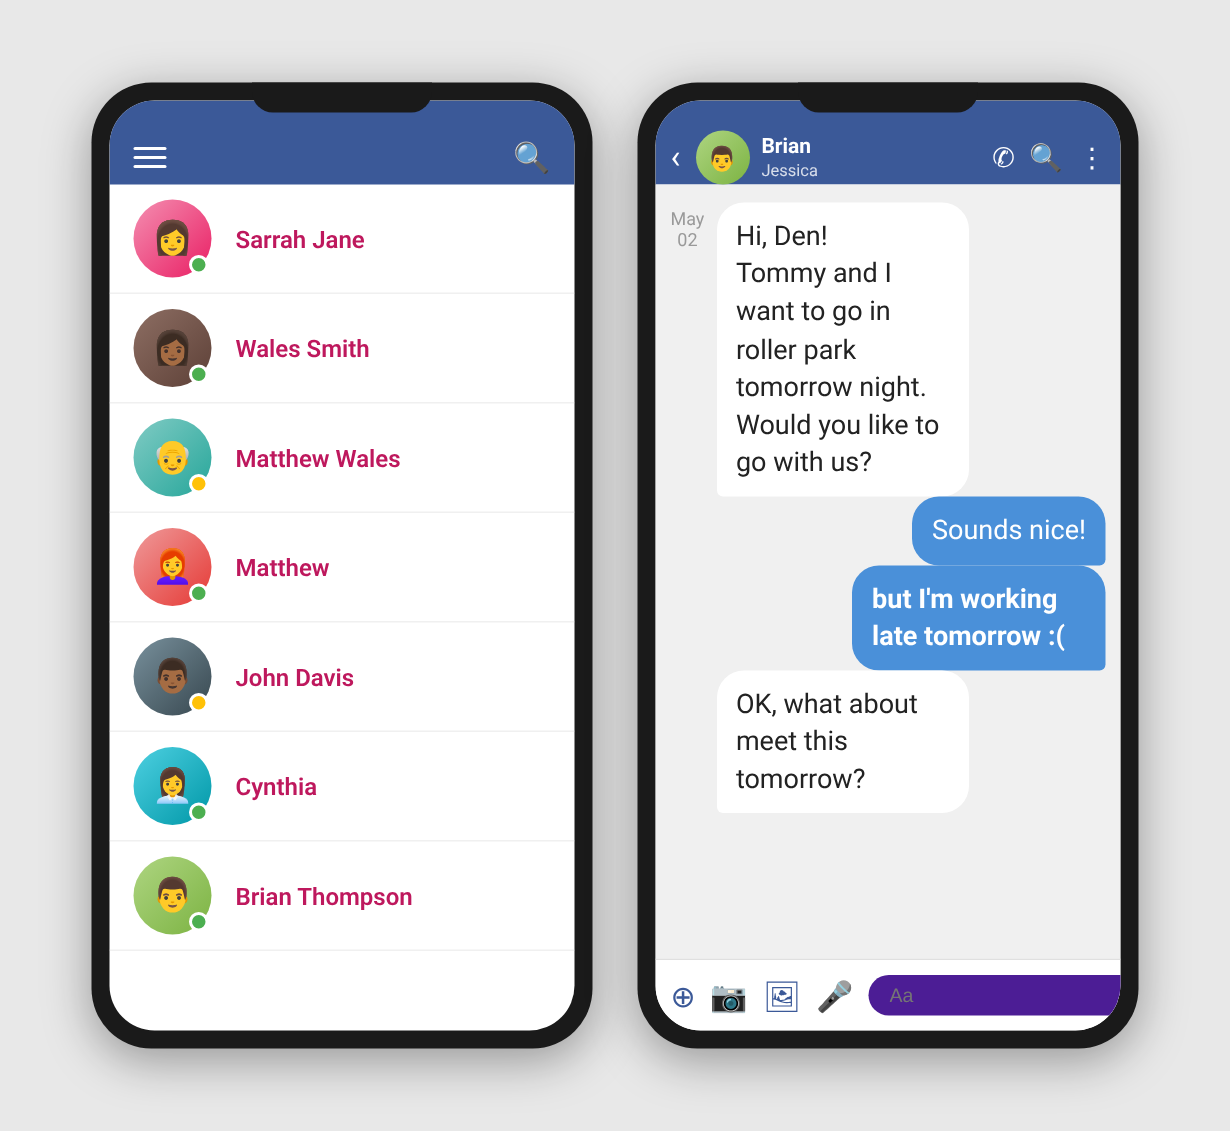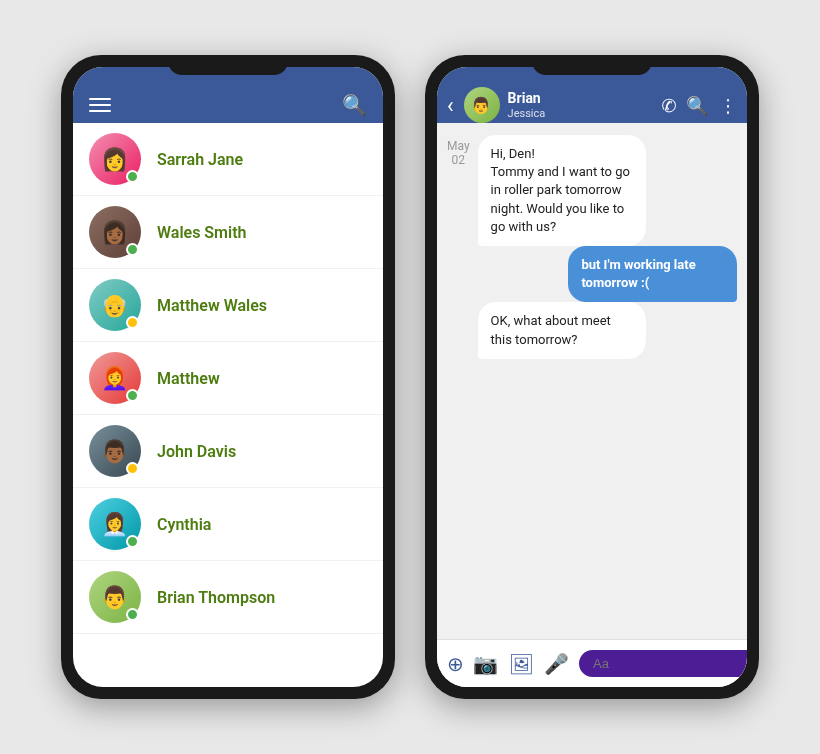--- a/index.html
+++ b/index.html
@@ -127,21 +127,21 @@
       border-radius: 50%;
       border: 2px solid #fff;
     }
 
     .status-green { background: #4caf50; }
     .status-yellow { background: #ffc107; }
 
     .contact-name {
       font-size: 16px;
       font-weight: 600;
-      color: #4d7c0f;
+      color: #be185d;
     }
 
     
     .av-sarrah { background: linear-gradient(135deg, #f48fb1, #e91e63); }
     .av-amanda { background: linear-gradient(135deg, #8d6e63, #5d4037); }
     .av-matthew { background: linear-gradient(135deg, #80cbc4, #26a69a); }
     .av-jessica { background: linear-gradient(135deg, #ef9a9a, #e53935); }
     .av-john { background: linear-gradient(135deg, #78909c, #37474f); }
     .av-cynthia { background: linear-gradient(135deg, #4dd0e1, #0097a7); }
     .av-brian { background: linear-gradient(135deg, #aed581, #7cb342); }
@@ -226,21 +226,21 @@
       width: 100%;
     }
 
     .msg-row.received { justify-content: flex-start; }
     .msg-row.sent { justify-content: flex-end; }
 
     .bubble {
       max-width: 65%;
       padding: 10px 13px;
       border-radius: 18px;
-      font-size: 13px;
+      font-size: 18px;
       line-height: 1.4;
     }
 
     .bubble.received {
       background: #fff;
       color: #222;
       border-bottom-left-radius: 4px;
     }
 
     .bubble.sent {
@@ -368,20 +368,23 @@
     </div>
 
     <div class="chat-messages">
       <div class="date-label">May 02</div>
       <div id="messages-container">
           <div class="msg-row received">
             <div class="bubble received" style="white-space: pre-line;">Hi, Den!
 Tommy and I want to go in roller park tomorrow night. Would you like to go with us?</div>
           </div>
           <div class="msg-row sent">
+            <div class="bubble sent" style="white-space: pre-line;">Sounds nice!</div>
+          </div>
+          <div class="msg-row sent">
             <div class="bubble sent" style="white-space: pre-line; font-weight: bold;">but I'm working late tomorrow :(</div>
           </div>
           <div class="msg-row received">
             <div class="bubble received" style="white-space: pre-line;">OK, what about meet this tomorrow?</div>
           </div>
         </div>
     </div>
 
     <div class="chat-input-bar">
       <div class="input-icon">⊕</div>

